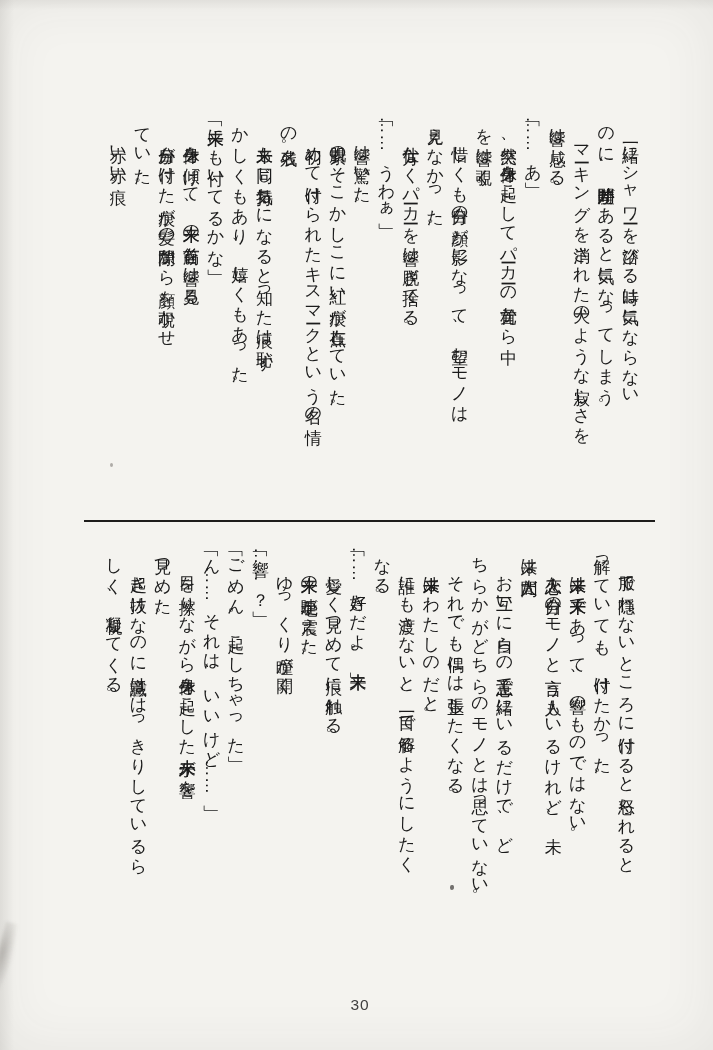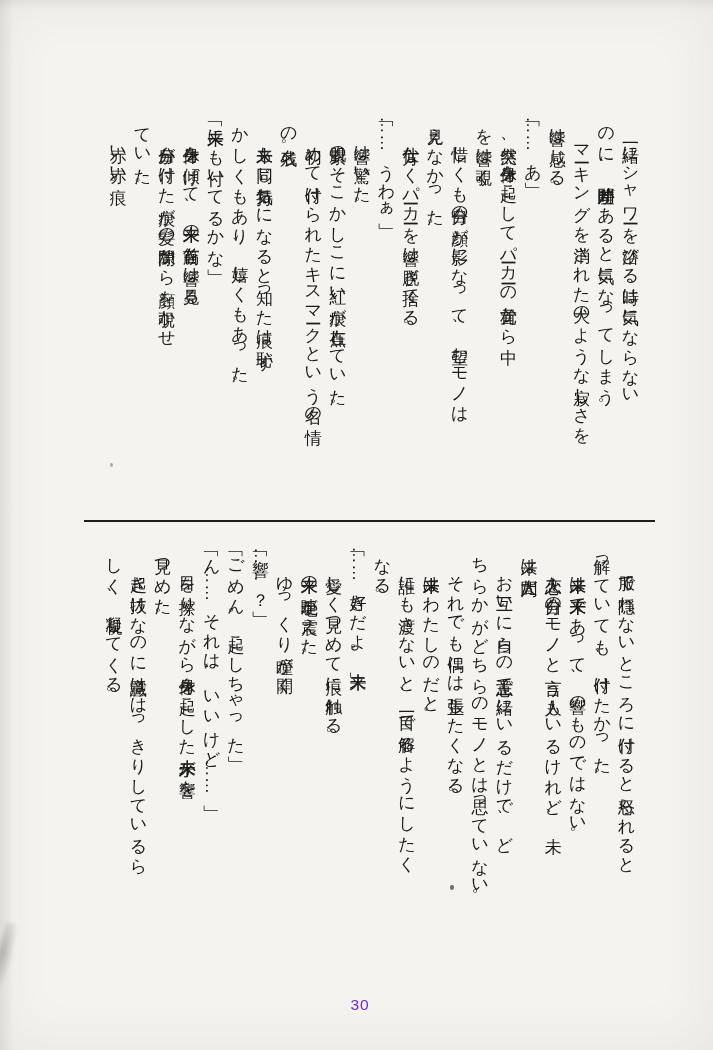--- a/index.html
+++ b/index.html
@@ -43,21 +43,21 @@
     left: 84px; top: 520px;
     width: 571px; height: 2px;
     background: #1e1d1b;
   }
   .page-number {
     position: absolute;
     left: 316px; top: 996px; width: 88px;
     text-align: center;
     font-size: 15.5px;
     letter-spacing: 1px;
-    color: #6d28d9;
+    color: #404040;
   }
   .scan-smudge {
     position: absolute;
     left: -4px; top: 922px; width: 16px; height: 78px;
     background: radial-gradient(ellipse at 30% 40%, rgba(100,95,90,0.35), rgba(100,95,90,0) 70%);
     filter: blur(1.5px);
     transform: rotate(14deg);
     pointer-events: none;
   }
   .scan-speck-1 {

